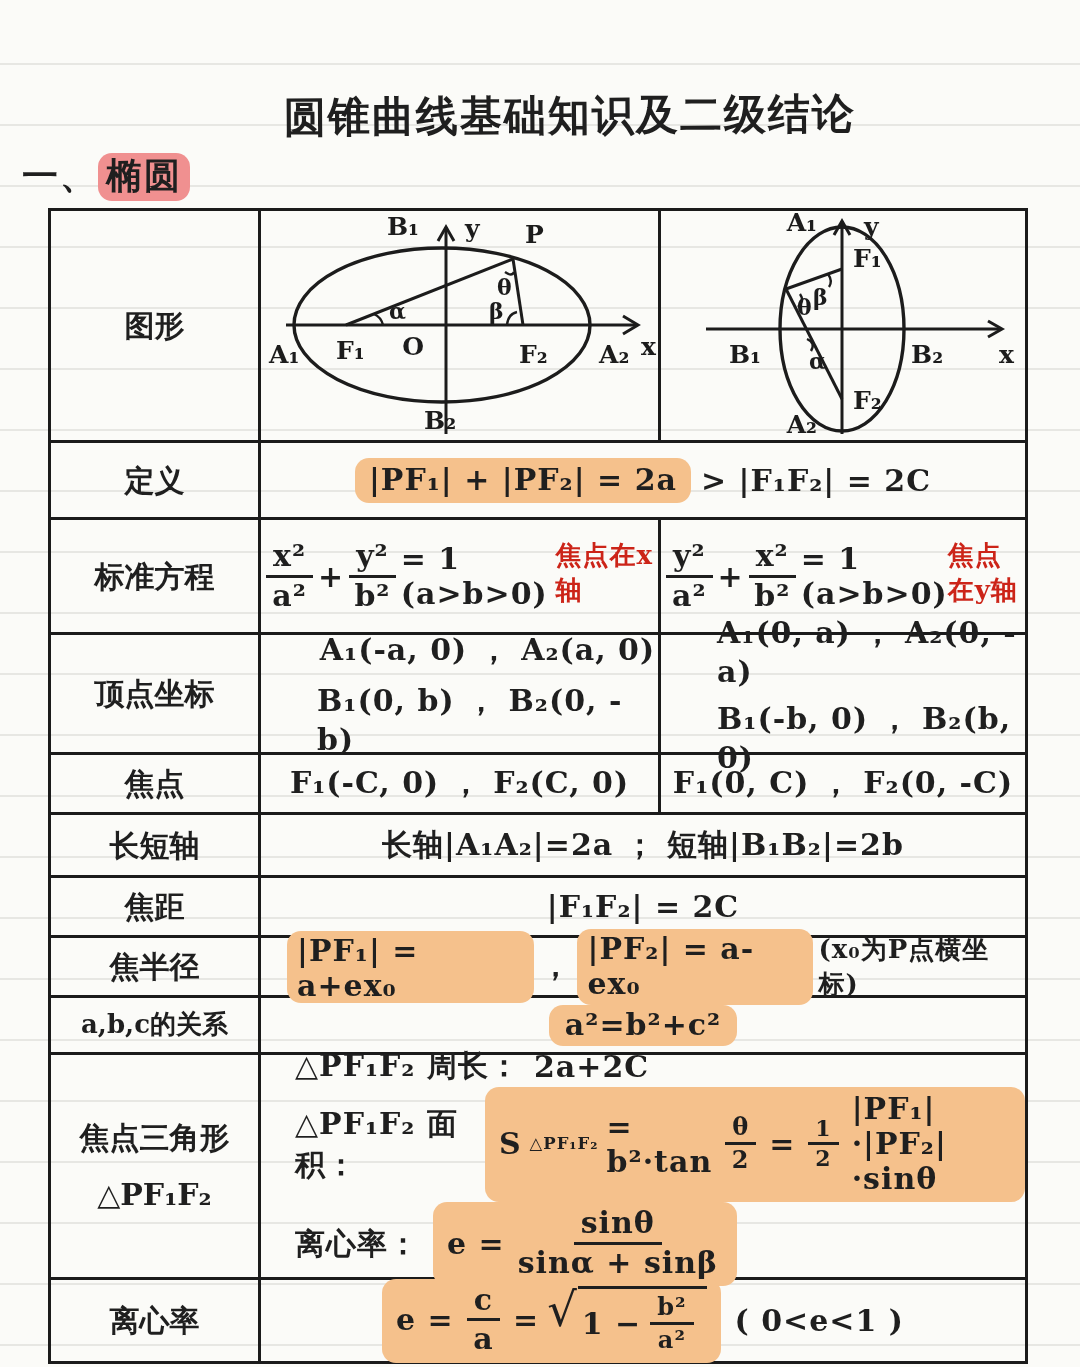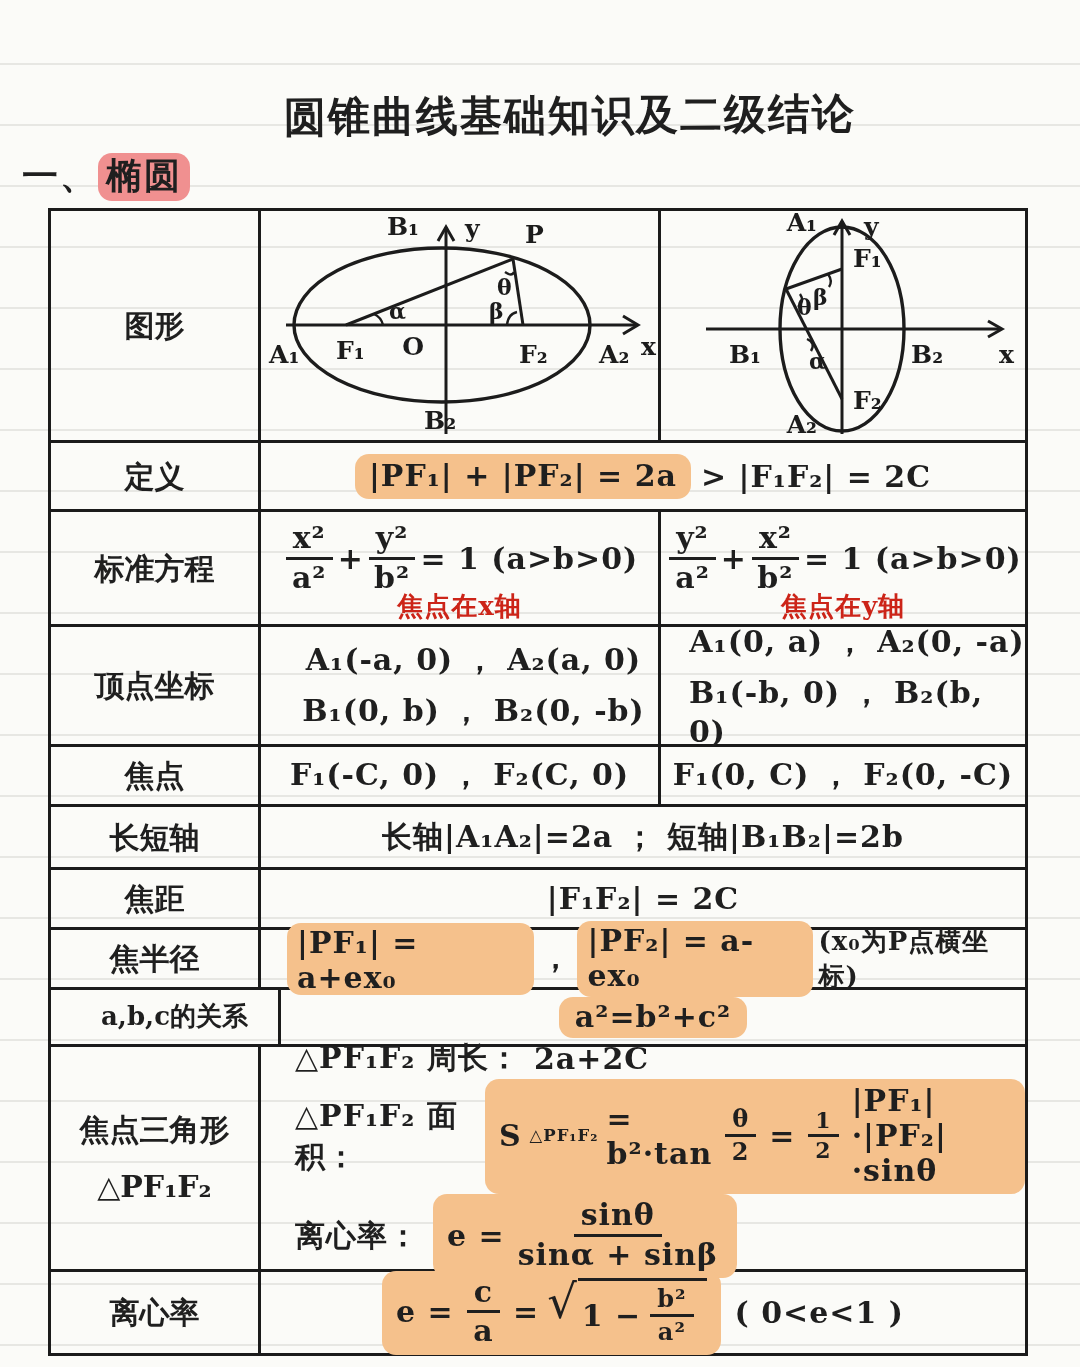--- a/index.html
+++ b/index.html
@@ -60,23 +60,23 @@
   }
   .frac{
     display:inline-flex;flex-direction:column;align-items:center;
     vertical-align:middle;line-height:1.15;margin:0 5px;
   }
   .frac .num{border-bottom:3px solid currentColor;padding:0 7px 1px;}
   .frac .den{padding-top:1px;}
   .red-note{
     color:#cc2418;font-size:26px;font-weight:700;letter-spacing:1px;
   }
-  .eq-col{display:flex;flex-direction:column;align-items:center;justify-content:flex-end;}
+  .eq-col{display:flex;flex-direction:row;align-items:center;justify-content:space-between;}
   .two-line{display:flex;flex-direction:column;justify-content:center;gap:10px;padding-left:28px;}
-  .two-line .math{text-align:left;}
+  .two-line .math{text-align:left;margin-left:28px;}
   .tri-content{flex-direction:column;align-items:flex-start;justify-content:center;padding-left:34px;}
   .tri-line{display:flex;align-items:center;gap:14px;}
   sub{font-size:0.55em;font-weight:700;}
   .sqrt{display:inline-flex;align-items:flex-start;}
   .sqrt-sign{font-size:1.55em;line-height:0.9;font-weight:400;transform:translateY(4px);}
   .sqrt-body{border-top:3px solid currentColor;display:inline-flex;align-items:center;gap:4px;padding:4px 8px 0 4px;}
   svg text{
     font-family:"DejaVu Serif","Liberation Serif",serif;
     font-weight:700;fill:#1c1c1c;
   }
@@ -144,21 +144,21 @@
           <text x="148" y="158" font-size="22">α</text>
           <text x="100" y="152" font-size="25" text-anchor="end">B₁</text>
           <text x="250" y="152" font-size="25">B₂</text>
           <text x="338" y="152" font-size="25">x</text>
           <text x="192" y="198" font-size="25">F₂</text>
           <text x="156" y="222" font-size="25" text-anchor="end">A₂</text>
         </svg>
       </div>
     </div>
 
-    <div class="t-row" style="height:69px;">
+    <div class="t-row" style="height:77px;">
       <div class="cell cell-label">定义</div>
       <div class="cell cell-rest math" style="gap:10px;">
         <span class="hl">|PF₁| + |PF₂| = 2a</span>
         <span>&gt; |F₁F₂| = 2C</span>
       </div>
     </div>
 
     <div class="t-row" style="height:115px;">
       <div class="cell cell-label">标准方程</div>
       <div class="cell cell-half-left eq-col math">
@@ -224,21 +224,21 @@
     <div class="t-row" style="height:60px;">
       <div class="cell cell-label">焦半径</div>
       <div class="cell cell-rest math" style="justify-content:flex-start;padding-left:26px;gap:6px;">
         <span class="hl" style="padding:2px 10px 0;">|PF₁| = a+ex₀</span>
         <span>，</span>
         <span class="hl" style="padding:2px 10px 4px;">|PF₂| = a-ex₀</span>
         <span style="font-size:26px;">(x₀为P点横坐标)</span>
       </div>
     </div>
 
-    <div class="t-row" style="height:57px;padding-left:20px;">
+    <div class="t-row" style="height:57px;">
       <div class="cell cell-label" style="font-size:26px;">a,b,c的关系</div>
       <div class="cell cell-rest math">
         <span class="hl" style="padding:2px 16px 4px;">a²=b²+c²</span>
       </div>
     </div>
 
     <div class="t-row" style="height:225px;">
       <div class="cell cell-label">
         <span>焦点三角形</span>
         <span style="margin-top:18px;">△PF₁F₂</span>

